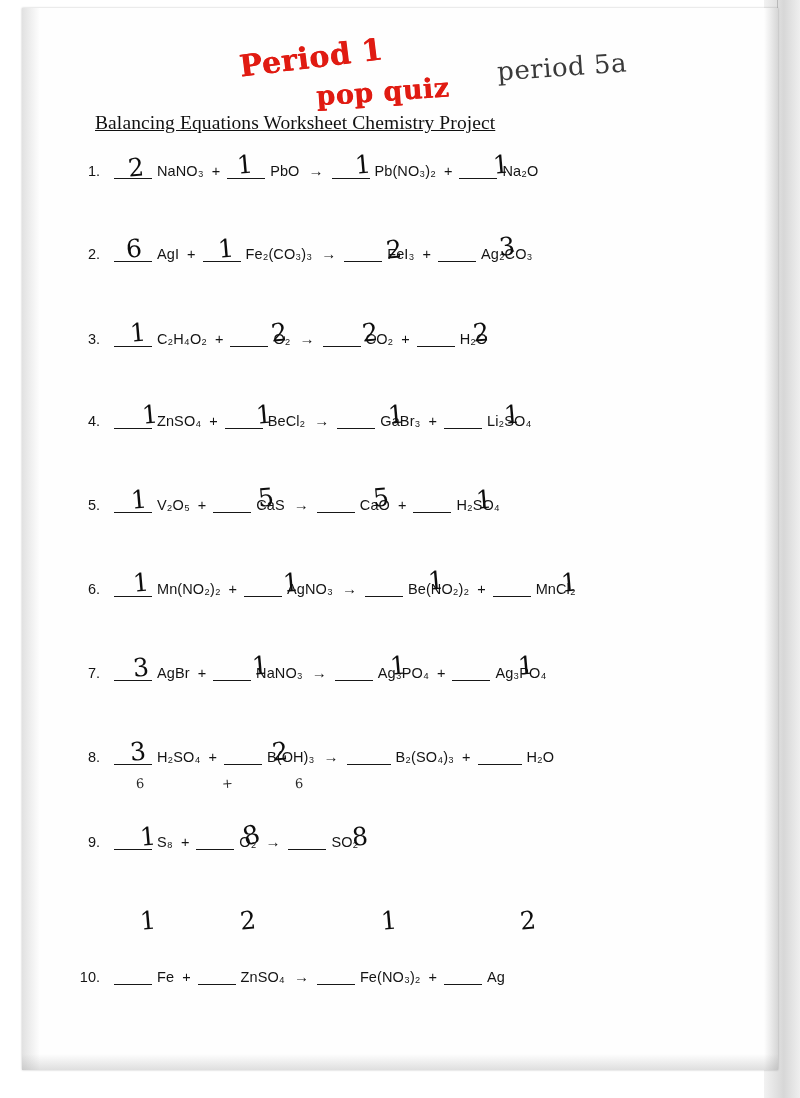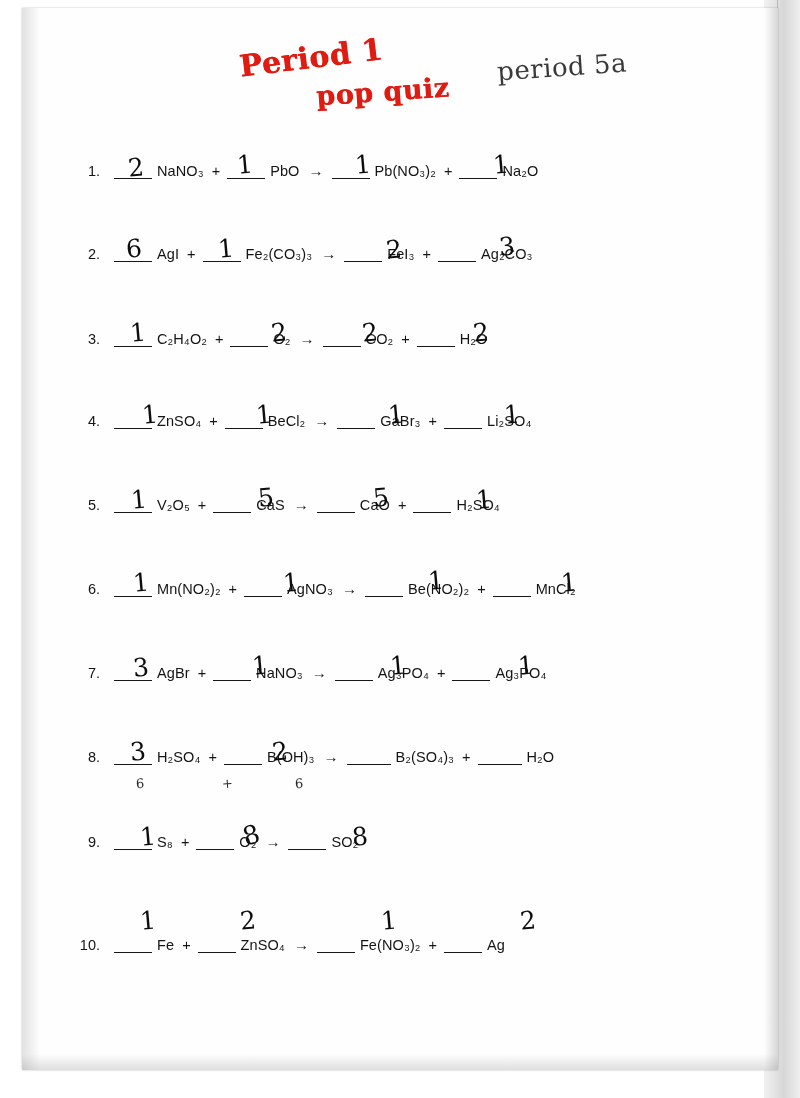--- a/index.html
+++ b/index.html
@@ -170,20 +170,21 @@
   <div class="sheet">
     <div class="edge-shadow-right"></div>
     <div class="edge-shadow-left"></div>
     <div class="edge-shadow-bottom"></div>
   </div>
 
   <div class="red-note" style="left:239px; top:40px;">Period 1</div>
   <div class="red-note line2" style="left:316px; top:76px;">pop quiz</div>
   <div class="pencil-note" style="left:497px; top:52px;">period 5a</div>
 
+  <div class="title">Balancing Equations Worksheet Chemistry Project</div>
 
   <div class="problem" style="left:66px; top:162px;">
     <span class="num">1.</span>
     <span class="blank b-short"></span>
     <span class="formula">NaNO₃</span>
     <span class="op">+</span>
     <span class="blank b-short"></span>
     <span class="formula">PbO</span>
     <span class="arrow">→</span>
     <span class="blank b-short"></span>
@@ -339,21 +340,21 @@
     <span class="blank b-short"></span>
     <span class="formula">O₂</span>
     <span class="arrow">→</span>
     <span class="blank b-short"></span>
     <span class="formula">SO₂</span>
   </div>
   <div class="hand" style="left:140px; top:824px;">1</div>
   <div class="hand slash" style="left:243px; top:822px;">8</div>
   <div class="hand" style="left:352px; top:824px;">8</div>
 
-  <div class="problem" style="left:66px; top:936px;justify-content:center;">
+  <div class="problem" style="left:66px; top:968px;justify-content:center;">
     <span class="num">10.</span>
     <span class="blank b-short"></span>
     <span class="formula">Fe</span>
     <span class="op">+</span>
     <span class="blank b-short"></span>
     <span class="formula">ZnSO₄</span>
     <span class="arrow">→</span>
     <span class="blank b-short"></span>
     <span class="formula">Fe(NO₃)₂</span>
     <span class="op">+</span>

